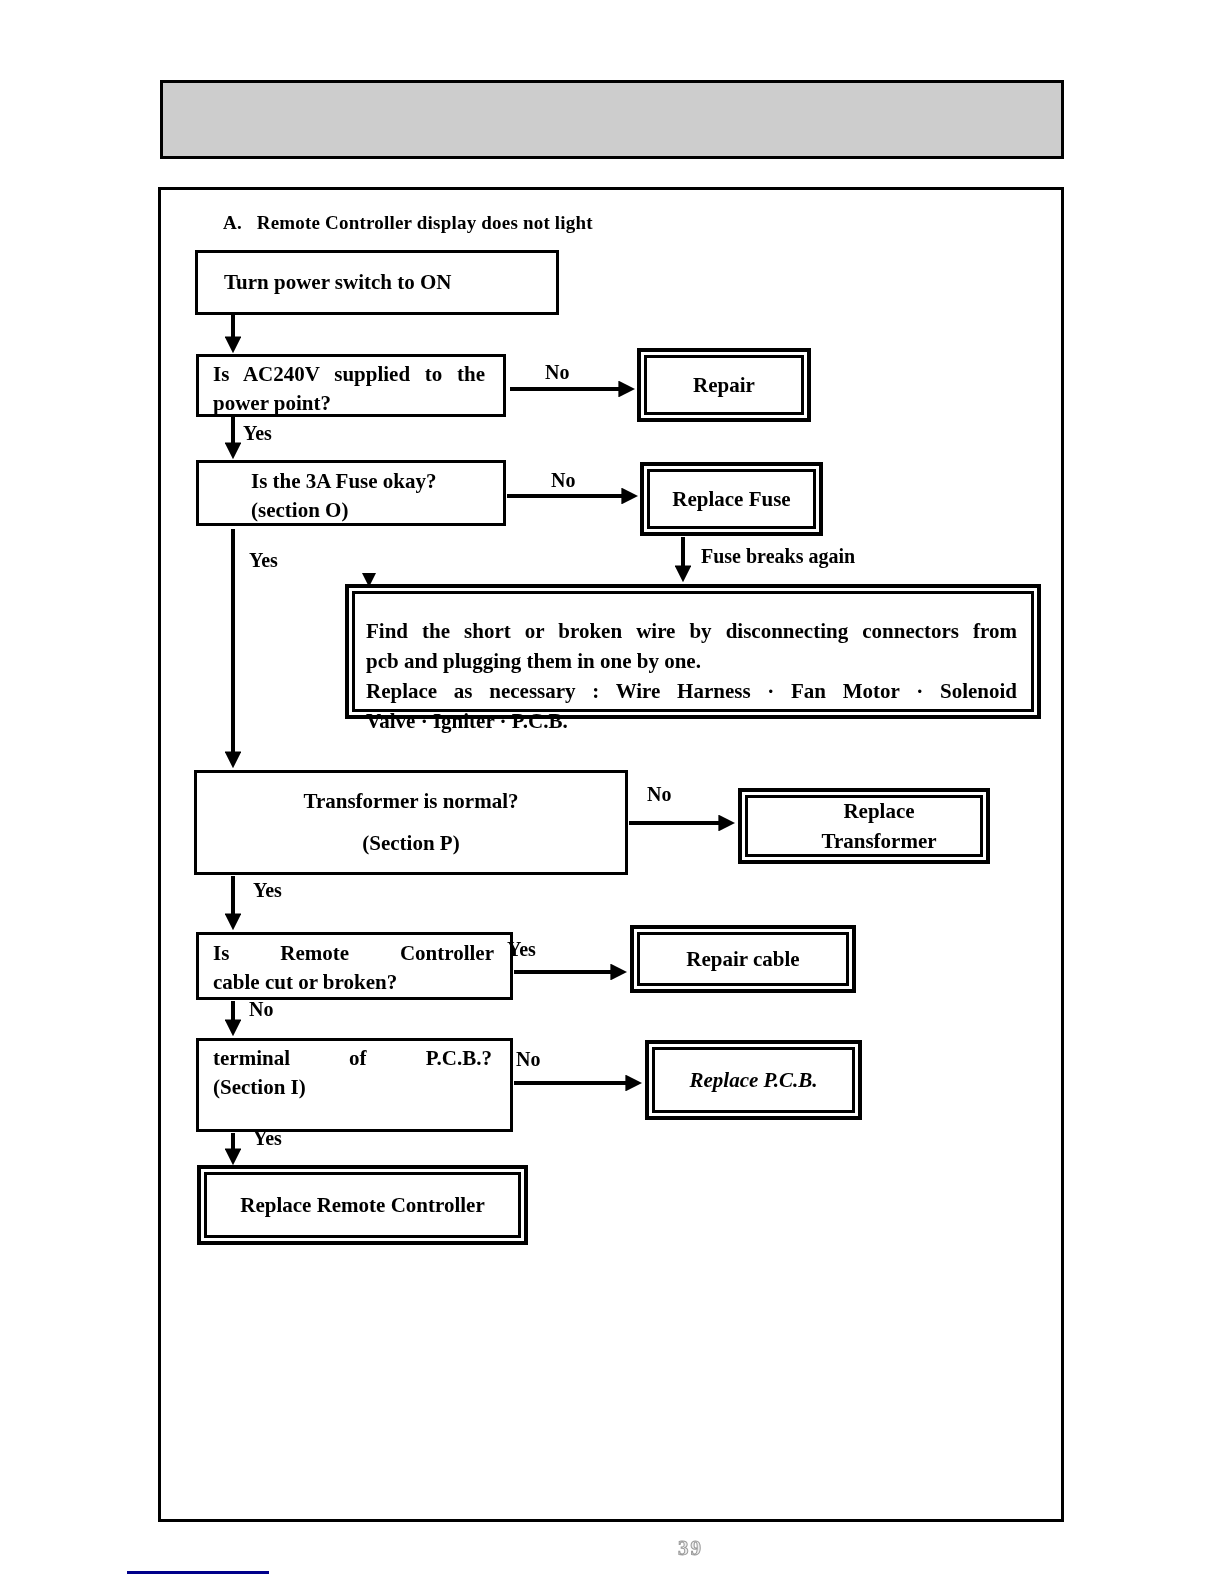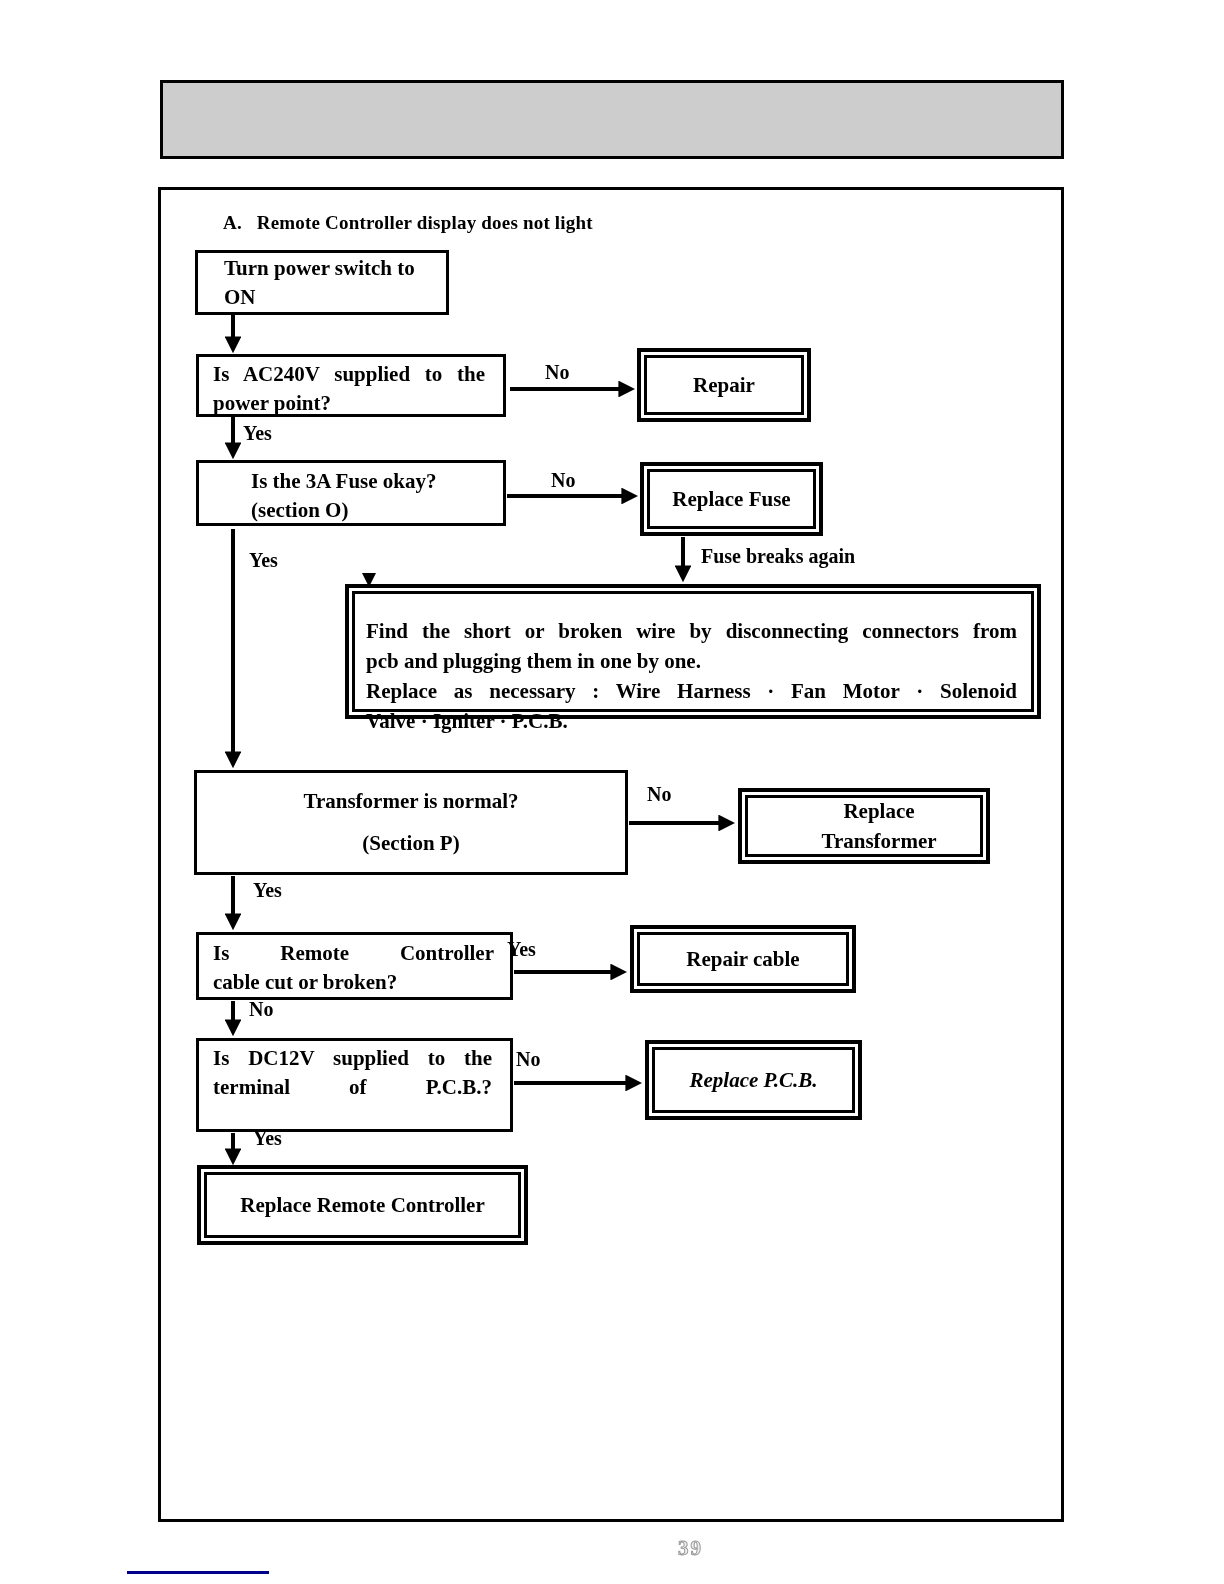--- a/index.html
+++ b/index.html
@@ -47,21 +47,21 @@
       <line x1="629" y1="823" x2="731" y2="823" marker-end="url(#ah)"></line>
       <line x1="233" y1="876" x2="233" y2="926" marker-end="url(#ah)"></line>
       <line x1="514" y1="972" x2="623" y2="972" marker-end="url(#ah)"></line>
       <line x1="233" y1="1001" x2="233" y2="1032" marker-end="url(#ah)"></line>
       <line x1="514" y1="1083" x2="638" y2="1083" marker-end="url(#ah)"></line>
       <line x1="233" y1="1133" x2="233" y2="1161" marker-end="url(#ah)"></line>
     </g>
     <polygon points="362,573 376,573 369,587" fill="#000"></polygon>
   </svg>
 
-  <div class="box" style="left:195px;top:250px;width:254px;height:65px;display:flex;align-items:center;padding-left:26px;">
+  <div class="box" style="left:195px;top:250px;width:364px;height:65px;display:flex;align-items:center;padding-left:26px;">
     <span>Turn power switch to ON</span>
   </div>
 
   <div class="box" style="left:196px;top:354px;width:310px;height:63px;padding:3px 18px 0 14px;">
     <div class="jline">Is AC240V supplied to the</div>
     <div>power point?</div>
   </div>
 
   <div class="box double center" style="left:637px;top:348px;width:174px;height:74px;">
     <span>Repair</span>
@@ -96,22 +96,22 @@
   <div class="box" style="left:196px;top:932px;width:317px;height:68px;padding:4px 16px 0 14px;">
     <div class="jline">Is Remote Controller</div>
     <div>cable cut or broken?</div>
   </div>
 
   <div class="box double center" style="left:630px;top:925px;width:226px;height:68px;">
     <span>Repair cable</span>
   </div>
 
   <div class="box" style="left:196px;top:1038px;width:317px;height:94px;padding:3px 18px 0 14px;line-height:29px;">
-    <div class="jline">Is DC12V supplied to the</div>
     <div class="jline">terminal of P.C.B.?</div>
+    <div>(Section I)</div>
   </div>
 
   <div class="box double center" style="left:645px;top:1040px;width:217px;height:80px;font-style:italic;">
     <span>Replace P.C.B.</span>
   </div>
 
   <div class="box double center" style="left:197px;top:1165px;width:331px;height:80px;">
     <span>Replace Remote Controller</span>
   </div>
 

